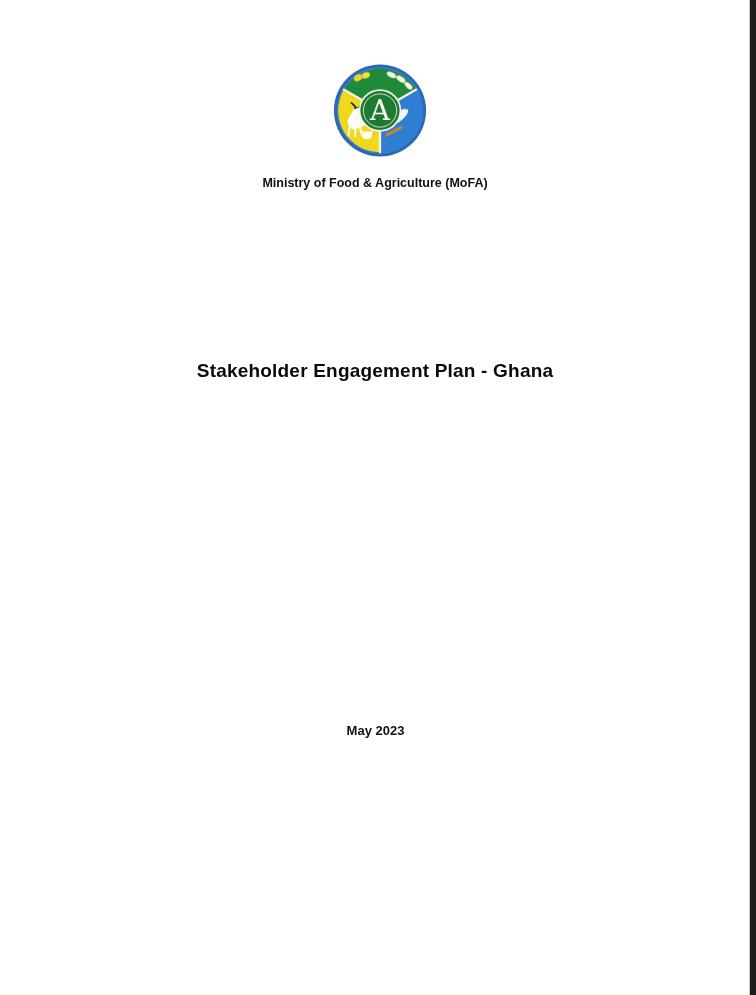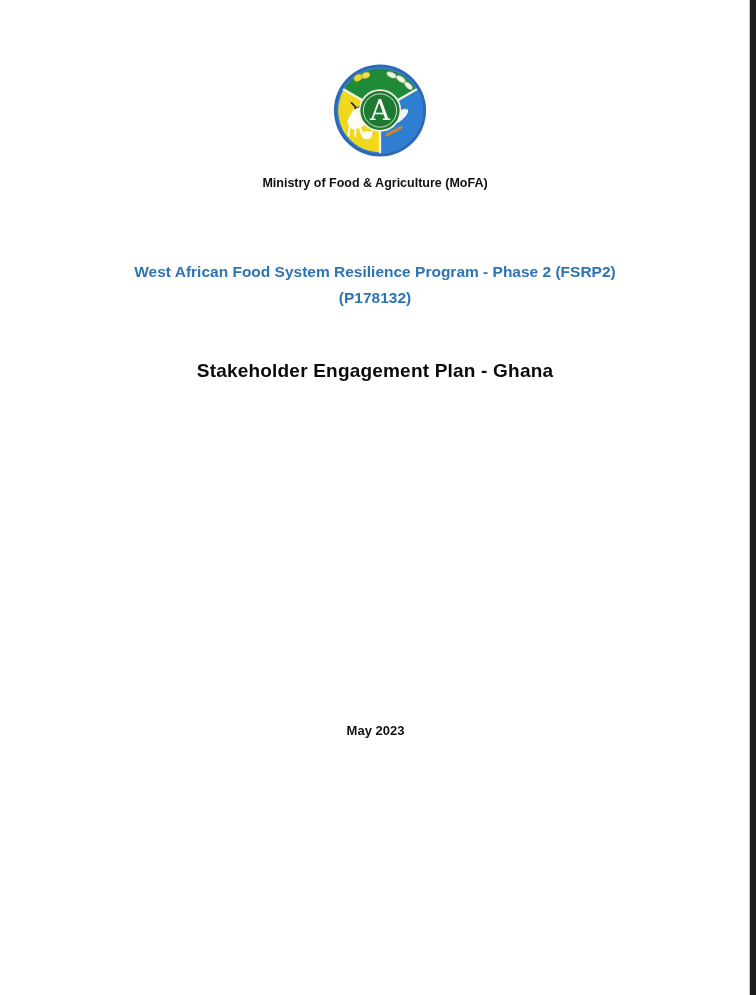--- a/index.html
+++ b/index.html
@@ -110,24 +110,20 @@
       <line x1="57" y1="76" x2="72" y2="68" stroke="#c8852f" stroke-width="3.2" stroke-linecap="round"></line>
 
       <circle cx="50" cy="50" r="21.5" fill="#1d7a33" stroke="#f5f2e0" stroke-width="1.8"></circle>
       <circle cx="50" cy="50" r="17.5" fill="none" stroke="#f5f2e0" stroke-width="0.9"></circle>
       <text x="50" y="60.5" text-anchor="middle" font-size="29" fill="#fbfaf2" class="serif-a">A</text>
     </svg>
   </div>
 
   <div class="org-line">Ministry of Food &amp; Agriculture (MoFA)</div>
 
-  <div class="program-title">
-    <div>West African Food System Resilience Program - Phase 2 (FSRP2)</div>
-    <div>(P178132)</div>
-  </div>
 
   <div class="doc-title">Stakeholder Engagement Plan - Ghana</div>
 
   <div class="doc-date">May 2023</div>
 
   <div class="edge-bar"></div>
 
 </div>
 
 </body></html>

